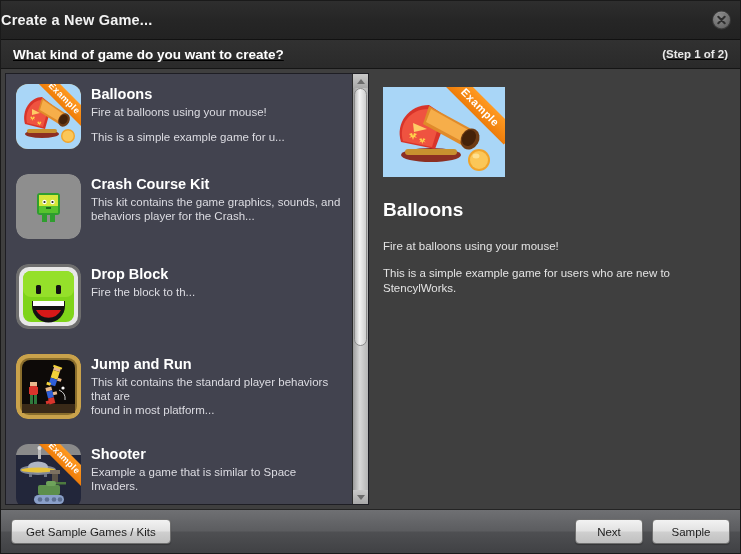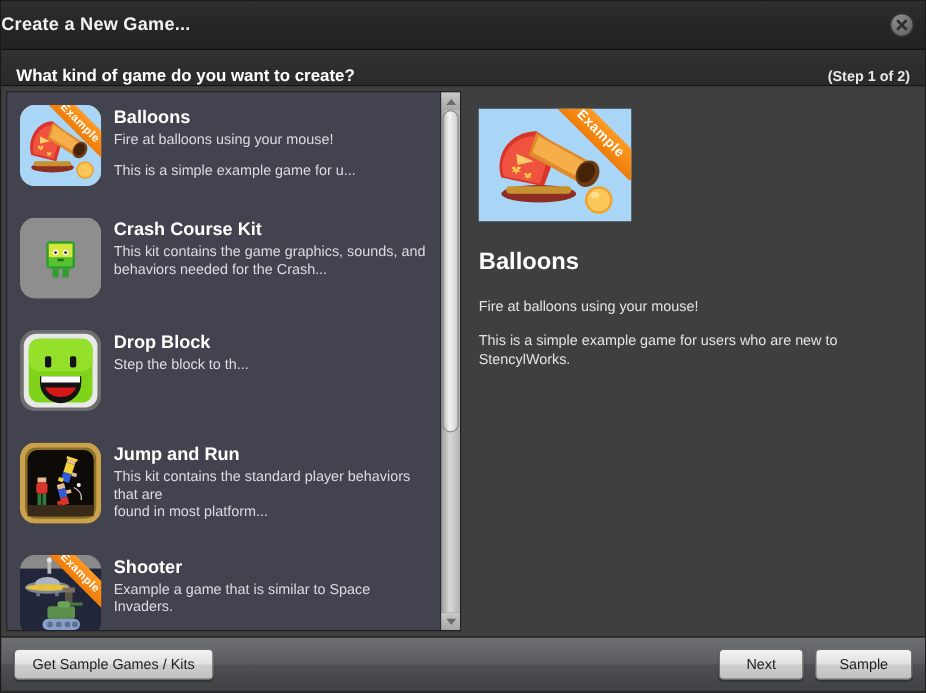--- a/index.html
+++ b/index.html
@@ -31,22 +31,22 @@
     background:radial-gradient(circle at 35% 30%,#8d8d8d,#6a6a6a 70%,#545454 100%);
     box-shadow:0 1px 0 rgba(255,255,255,.12) inset,0 0 0 1px #3a3a3a;
     cursor:pointer;
   }
   .close-btn svg{display:block;position:absolute;left:0;top:0;}
   
   .subheader{
     height:29px;flex:0 0 29px;
     background:linear-gradient(to bottom,#313131 0%,#2a2a2a 100%);
     border-bottom:1px solid #151515;
-    display:flex;align-items:flex-end;
-    padding:0 12px;box-sizing:border-box;
+    display:flex;align-items:center;
+    padding:0 12px;box-sizing:border-box;text-decoration:underline;
   }
   .subheader-q{
     color:#ffffff;font-size:13.5px;font-weight:bold;flex:1;
   }
   .subheader-step{
     color:#e8e8e8;font-size:11.5px;font-weight:bold;
   }
   
   .body{
     flex:1;display:flex;min-height:0;
@@ -238,40 +238,40 @@
       <circle cx="28.5" cy="28" r="2.2" fill="#fff"></circle>
       <circle cx="36.5" cy="28" r="2.2" fill="#fff"></circle>
       <circle cx="28.5" cy="28" r="1.1" fill="#222"></circle>
       <circle cx="36.5" cy="28" r="1.1" fill="#222"></circle>
       <rect x="30" y="33" width="5" height="2" fill="#1d6b1d"></rect>
     </svg>
               </div>
               <div class="info">
                 <div class="name">Crash Course Kit</div>
                 <div class="desc">This kit contains the game graphics, sounds, and</div>
-                <div class="desc">behaviors needed for the Crash...</div>
+                <div class="desc">behaviors player for the Crash...</div>
               </div>
             </div>
             <div class="row">
               <div class="thumb">
     <svg class="art" viewBox="0 0 65 65" preserveAspectRatio="none">
       <rect width="65" height="65" rx="12" fill="#6e6e6e"></rect>
       <rect x="3" y="3" width="59" height="59" rx="10" fill="#e8e8e8"></rect>
       <rect x="7" y="7" width="51" height="51" rx="8" fill="#7fd41a"></rect>
       <rect x="7" y="7" width="51" height="26" rx="8" fill="#95e02a"></rect>
       <rect x="20" y="21" width="5" height="9" rx="1.6" fill="#131313"></rect>
       <rect x="40" y="21" width="5" height="9" rx="1.6" fill="#131313"></rect>
       <path d="M16 37 H49 V42 A16.5 16.5 0 0 1 16 42 Z" fill="#131313"></path>
       <rect x="17" y="37" width="31" height="5" fill="#fdfdfd"></rect>
       <path d="M20 46 H45 A14 14 0 0 1 20 46 Z" fill="#d81818"></path>
     </svg>
               </div>
               <div class="info">
                 <div class="name">Drop Block</div>
-                <div class="desc">Step the block to th...</div>
+                <div class="desc">Fire the block to th...</div>
               </div>
             </div>
             <div class="row">
               <div class="thumb">
     <svg class="art" viewBox="0 0 65 65" preserveAspectRatio="none">
       <rect width="65" height="65" rx="12" fill="#c9a24b"></rect>
       <rect x="4" y="4" width="57" height="57" rx="9" fill="#8a6e2d"></rect>
       <rect x="6" y="6" width="53" height="53" rx="8" fill="#0d0a08"></rect>
       <rect x="6" y="50" width="53" height="9" fill="#3a2a18"></rect>
       <g>

